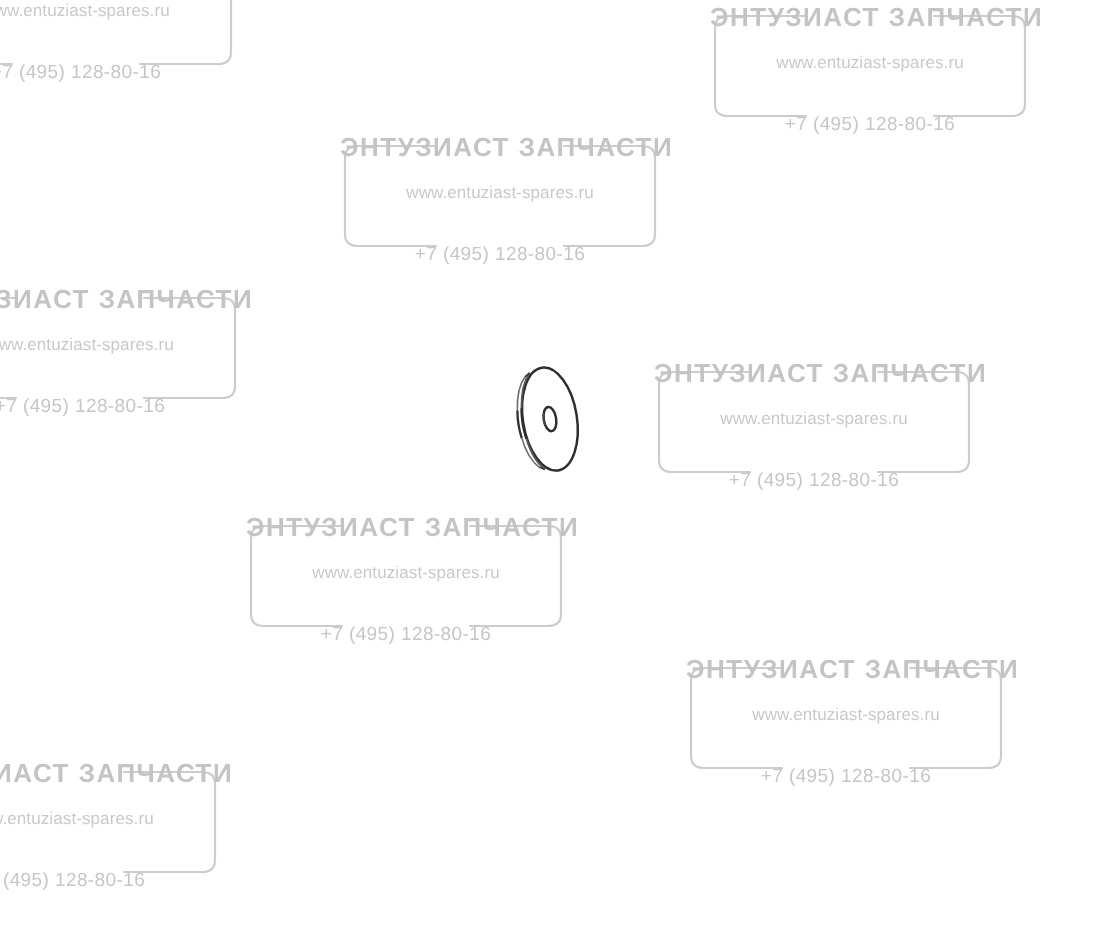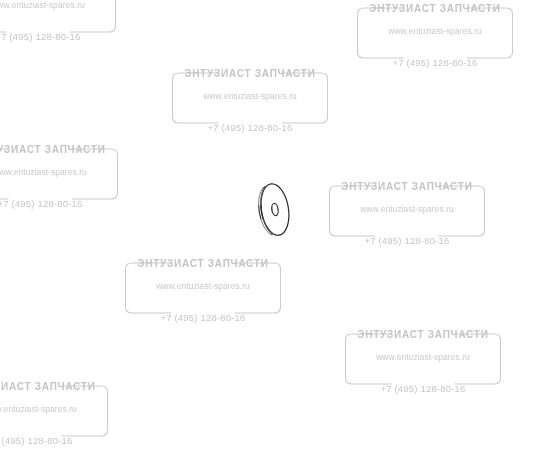--- a/index.html
+++ b/index.html
@@ -34,21 +34,21 @@
     width: 100%;
     height: 100%;
     overflow: visible;
   }
   .wm-title {
     position: absolute;
     left: 0;
     right: 0;
     top: -1px;
     text-align: center;
-    font-size: 10px;
+    font-size: 13px;
     font-weight: bold;
     letter-spacing: 0.75px;
     color: #c4c4c4;
     white-space: nowrap;
     line-height: 11px;
   }
   .wm-url {
     position: absolute;
     left: 0;
     right: 0;

